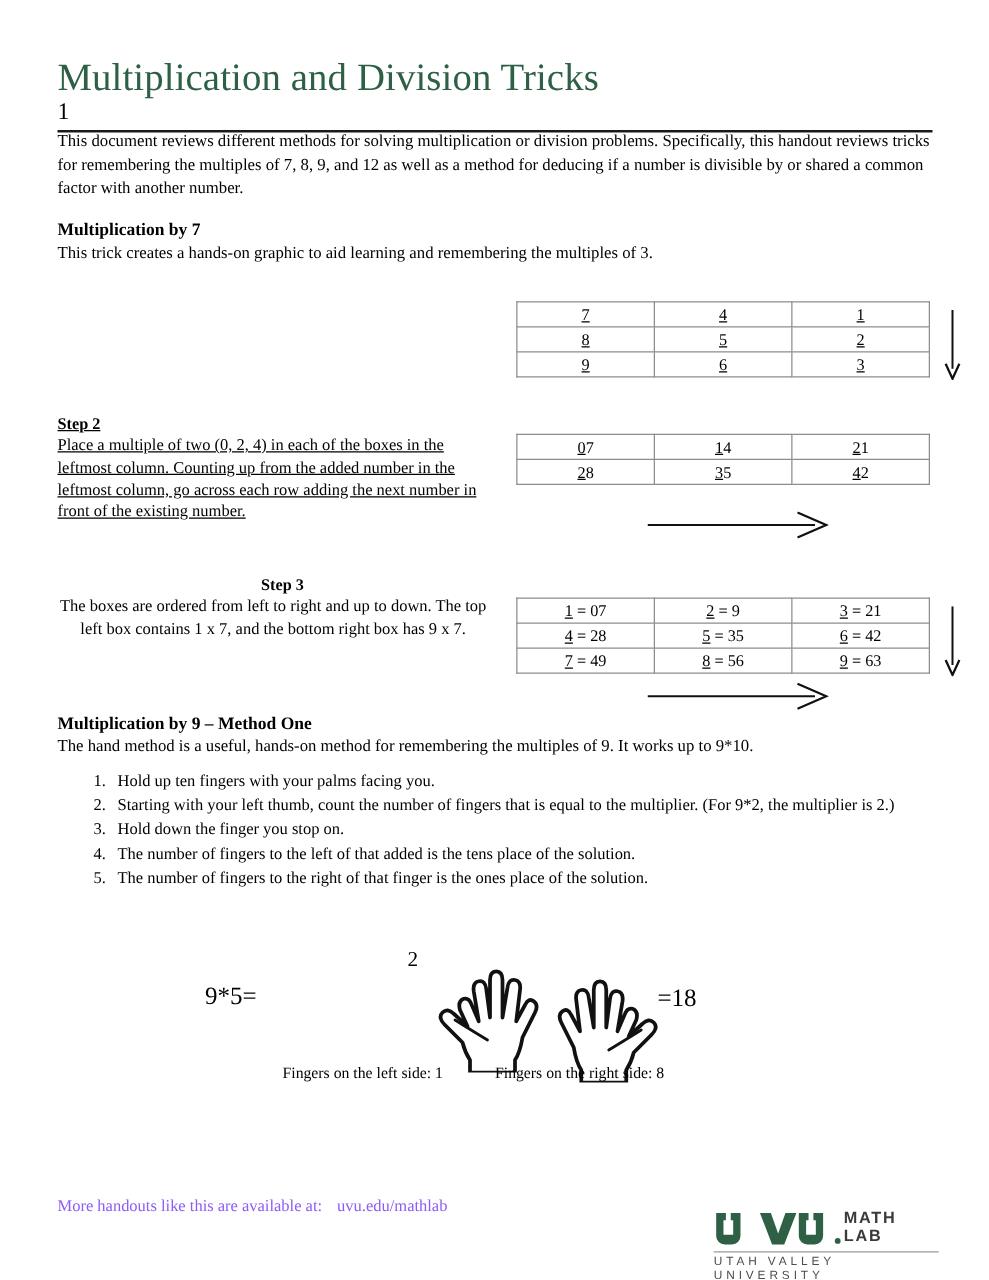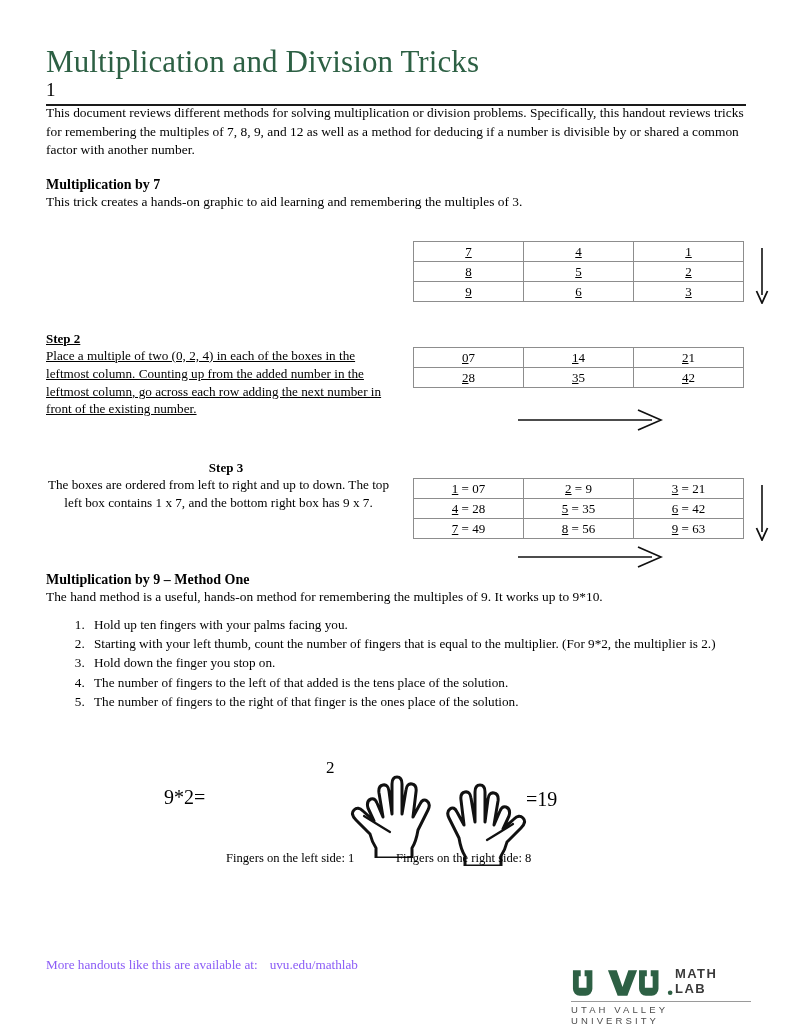--- a/index.html
+++ b/index.html
@@ -364,21 +364,21 @@
 
   <ol class="m9-list">
       <li>Hold up ten fingers with your palms facing you.</li>
       <li>Starting with your left thumb, count the number of fingers that is equal to the multiplier. (For 9*2, the multiplier is 2.)</li>
       <li>Hold down the finger you stop on.</li>
       <li>The number of fingers to the left of that added is the tens place of the solution.</li>
       <li>The number of fingers to the right of that finger is the ones place of the solution.</li>
     </ol>
 
   <div class="hands-area">
-    <div class="eq-left">9*2=</div>
+    <div class="eq-left">9*5=</div>
     <div class="finger-count">2</div>
 
     <svg class="hand-left" width="92" height="88" viewBox="0 0 92 88">
       <g fill="#ffffff" stroke="#111111" stroke-width="3" stroke-linejoin="round" stroke-linecap="round">
         <path d="M30 88 L30 78 Q26 72 24 64 L10 50 Q4 44 8 40 Q12 36 17 41 L28 51
                  L22 38 Q20 31 25 29 Q29 28 31 33 L37 47
                  L33 23 Q32 16 37 15 Q42 14 43 21 L46 44
                  L46 14 Q46 7 51 7 Q56 7 56 14 L56 44
                  L60 20 Q61 13 66 14 Q71 15 70 22 L67 47
                  L74 34 Q77 28 81 31 Q85 34 82 40 L72 60
@@ -399,21 +399,21 @@
                    L60 20 Q61 13 66 14 Q71 15 70 22 L67 47
                    L74 34 Q77 28 81 31 Q85 34 82 40 L72 60
                    Q70 72 66 78 L66 88 Z"></path>
         </g>
         <g fill="none" stroke="#111111" stroke-width="2.2" stroke-linecap="round">
           <path d="M18 46 Q34 56 44 62"></path>
         </g>
       </g>
     </svg>
 
-    <div class="eq-right">=19</div>
+    <div class="eq-right">=18</div>
     <div class="cap cap-l">Fingers on the left side: 1</div>
     <div class="cap cap-r">Fingers on the right side: 8</div>
   </div>
 
   <div class="footer-text">
     <span>More handouts like this are available at:</span><span class="footer-url">uvu.edu/mathlab</span>
   </div>
 
   <div class="logo">
     <div class="logo-top">

